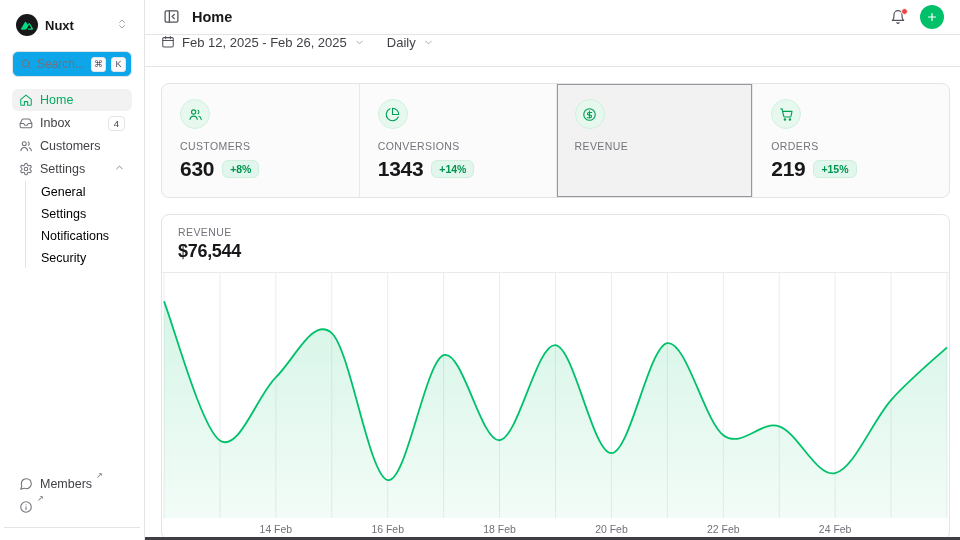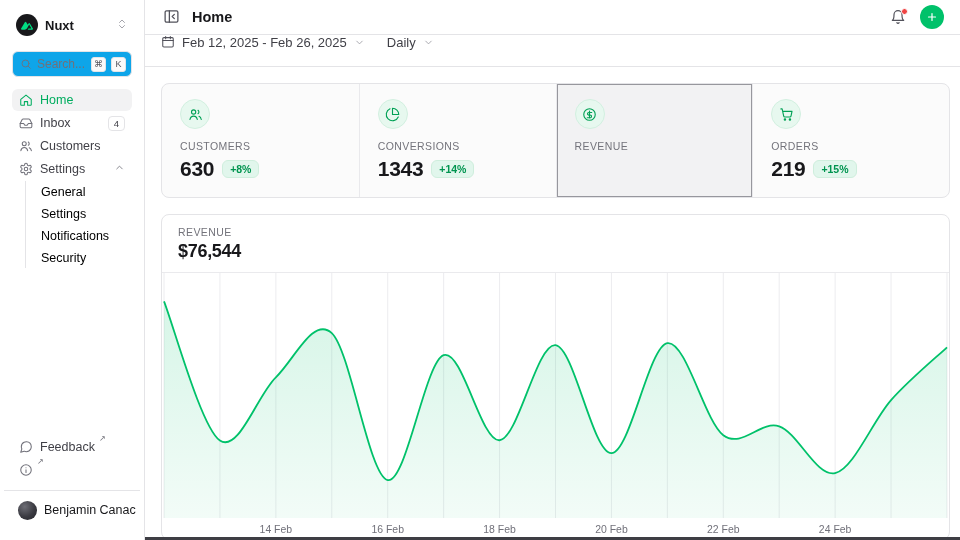--- a/index.html
+++ b/index.html
@@ -180,41 +180,31 @@
             <span>Security</span>
           </div>
       </div>
     </nav>
 
     <div class="sb-footer">
       <div class="nav-item">
         <svg class="st i14" viewBox="0 0 24 24">
             <path d="M21 11.5a8.38 8.38 0 0 1-.9 3.8 8.5 8.5 0 0 1-7.6 4.7 8.38 8.38 0 0 1-3.8-.9L3 21l1.9-5.7a8.38 8.38 0 0 1-.9-3.8 8.5 8.5 0 0 1 4.7-7.6 8.38 8.38 0 0 1 3.8-.9h.5a8.48 8.48 0 0 1 8 8z"></path>
           </svg>
-        <span>Feedback</span>
+        <span>Members</span>
         <span class="ext-arrow">↗</span>
       </div>
       <div class="nav-item">
         <svg class="st i14" viewBox="0 0 24 24">
             <circle cx="12" cy="12" r="9"></circle>
             <path d="M12 16.2v-4.4M12 8h.01"></path>
           </svg>
         <span class="ext-arrow">↗</span>
       </div>
       <div class="sb-divider"></div>
-      <div class="user-row">
-        <span class="avatar"></span>
-        <span class="user-name">Benjamin Canac</span>
-        <span class="spacer"></span>
-        <span class="selector-icon">
-          <svg class="st i12" viewBox="0 0 24 24">
-              <path d="m7 15 5 5 5-5M7 9l5-5 5 5"></path>
-            </svg>
-        </span>
-      </div>
     </div>
   </aside>
 
   <main class="main">
 
     <header class="topbar">
       <div class="topbar-left">
         <button class="icon-btn">
           <svg class="st i17" viewBox="0 0 24 24">
               <rect x="3" y="4" width="18" height="16" rx="2"></rect>

